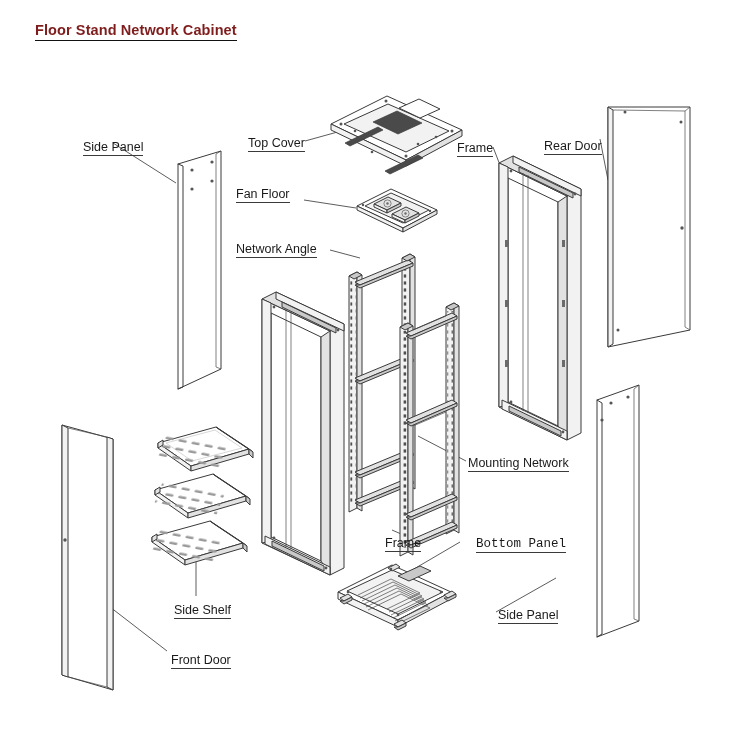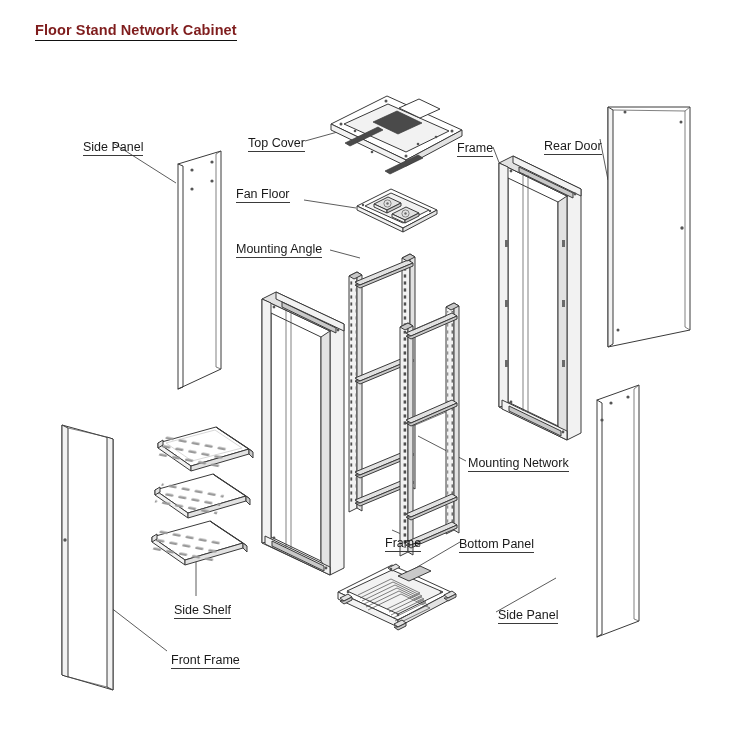--- a/index.html
+++ b/index.html
@@ -336,21 +336,21 @@
       <circle cx="628" cy="397" r="1.6" class="hole"></circle>
       <circle cx="602" cy="420" r="1.6" class="hole"></circle>
     </g>
   </svg>
 
   <div class="callout" style="left:83px;  top:140px;">Side Panel</div>
   <div class="callout" style="left:248px; top:136px;">Top Cover</div>
   <div class="callout" style="left:457px; top:141px;">Frame</div>
   <div class="callout" style="left:544px; top:131px;margin-top:8px;">Rear Door</div>
   <div class="callout" style="left:236px; top:187px;">Fan Floor</div>
-  <div class="callout" style="left:236px; top:242px;">Mounting Angle</div>
+  <div class="callout" style="left:236px; top:242px;">Network Angle</div>
   <div class="callout" style="left:468px; top:456px;">Mounting Network</div>
   <div class="callout" style="left:385px; top:536px;">Frame</div>
-  <div class="callout" style="left:459px; top:537px;">Bottom Panel</div>
+  <div class="callout" style="left:476px; top:537px;font-family:Liberation Mono, monospace;">Bottom Panel</div>
   <div class="callout" style="left:174px; top:603px;">Side Shelf</div>
   <div class="callout" style="left:498px; top:608px;">Side Panel</div>
-  <div class="callout" style="left:171px; top:653px;">Front Frame</div>
+  <div class="callout" style="left:171px; top:653px;">Front Door</div>
 
 </div>
 
 </body></html>

